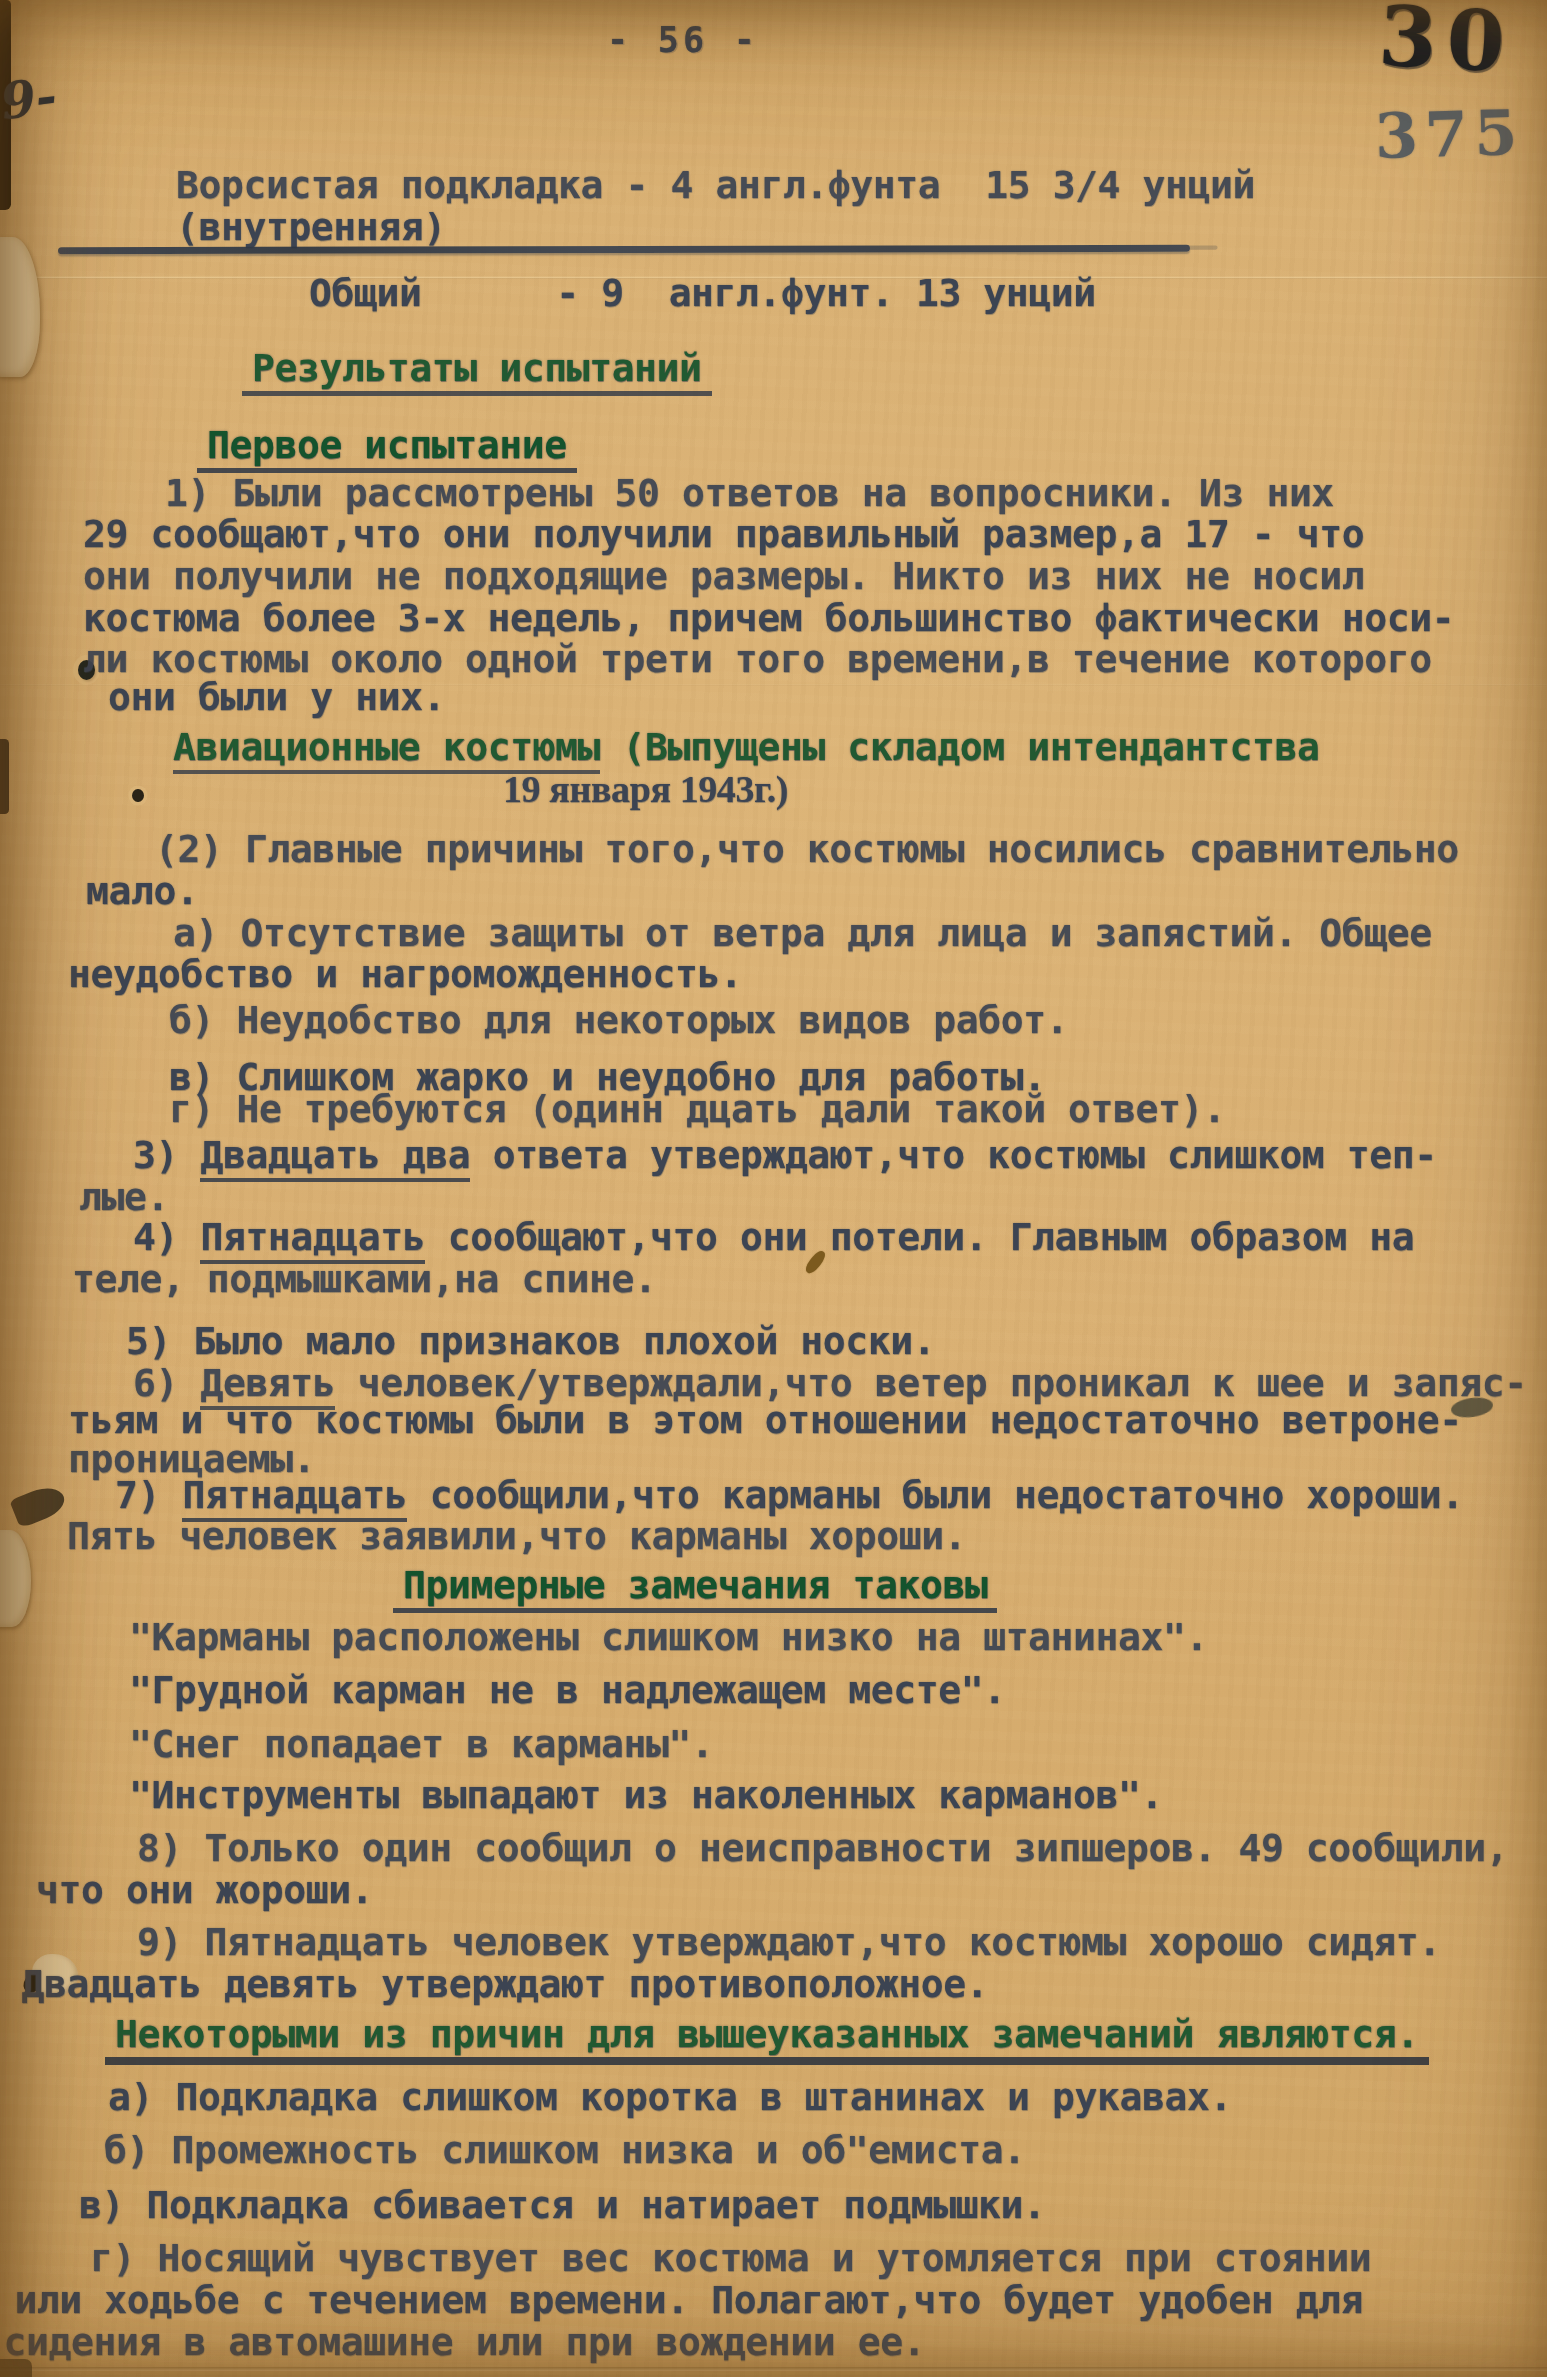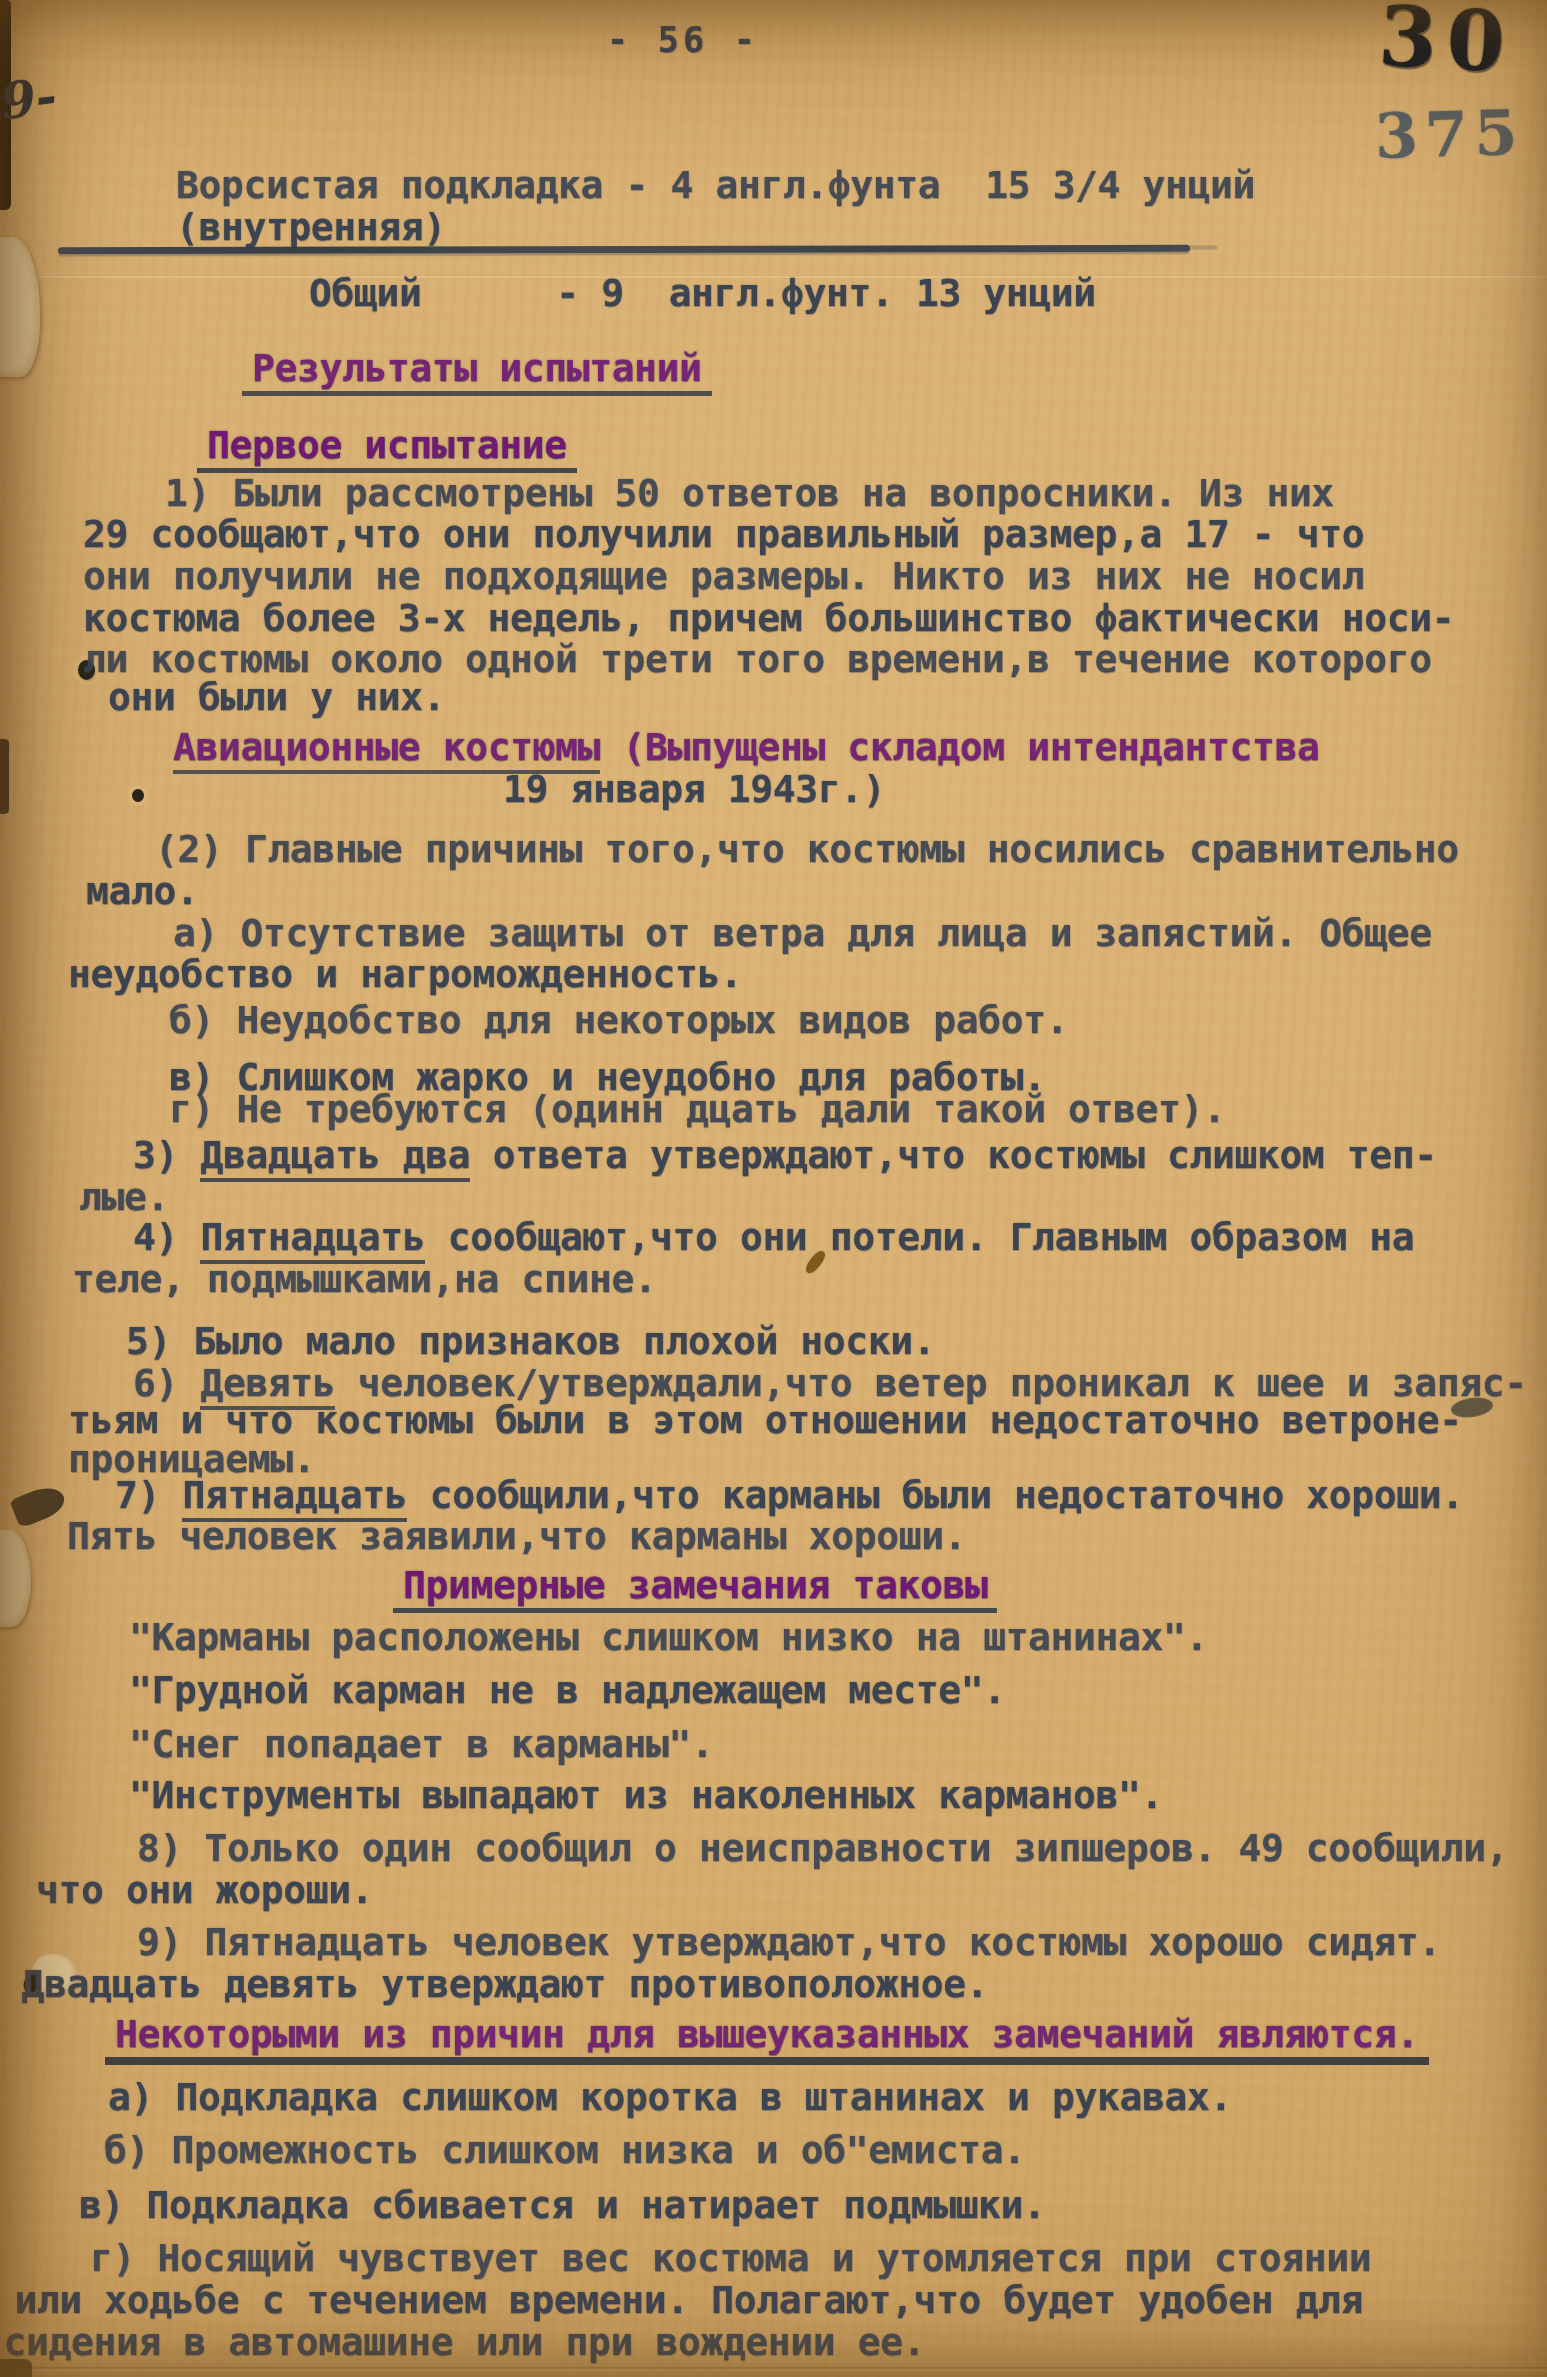--- a/index.html
+++ b/index.html
@@ -40,21 +40,21 @@
     position:absolute;
     white-space:pre;
     font-size:38px;
     line-height:42px;
     font-weight:bold;
     letter-spacing:-0.4px;
     color:#3c4452;
     text-shadow:0.4px 0.6px 0 rgba(60,68,82,.32), 0 0 1.8px rgba(60,68,82,.5);
   }
   .line:nth-child(odd){opacity:.93;}
-  .dark{color:#701a75;text-shadow:0.4px 0.7px 0 rgba(45,53,66,.45),0 0 2.2px rgba(45,53,66,.6);}
+  .dark{color:#14532d;text-shadow:0.4px 0.7px 0 rgba(45,53,66,.45),0 0 2.2px rgba(45,53,66,.6);}
   .u{border-bottom:4.3px solid rgba(49,57,70,.85);padding-bottom:1.4px;}
   .u-all{border-bottom:5px solid rgba(49,57,70,.88);padding:0 10px 2.2px 10px;margin-left:-10px;}
   .heavy{border-bottom:8px solid rgba(40,48,60,.92);}
   .rule{
     height:7.2px;border-radius:3.6px;
     background:linear-gradient(90deg,#39414e 0%,#2e3642 22%,#3b4350 48%,#313946 74%,#3a424f 100%);
     box-shadow:0 2.2px 1.4px rgba(47,55,67,.35), 29px -0.7px 0 -1.4px rgba(47,55,67,.25);
     transform:rotate(-0.12deg);
   }
 
@@ -135,21 +135,21 @@
     <div class="line" style="left: 309px; top: 272px;">Общий      - 9  англ.фунт. 13 унций</div>
     <div class="line u-all dark" style="left: 252px; top: 347px;">Результаты испытаний</div>
     <div class="line u-all dark" style="left: 207px; top: 424px;">Первое испытание</div>
     <div class="line" style="left: 165px; top: 472px;">1) Были рассмотрены 50 ответов на вопросники. Из них</div>
     <div class="line" style="left: 83px; top: 513px;">29 сообщают,что они получили правильный размер,а 17 - что</div>
     <div class="line" style="left: 83px; top: 555px;">они получили не подходящие размеры. Никто из них не носил</div>
     <div class="line" style="left: 83px; top: 597px;">костюма более 3-х недель, причем большинство фактически носи-</div>
     <div class="line" style="left: 83px; top: 638px;">ли костюмы около одной трети того времени,в течение которого</div>
     <div class="line" style="left: 108px; top: 676px;">они были у них.</div>
     <div class="line dark" style="left: 173px; top: 726px;"><span class="u">Авиационные костюмы</span> (Выпущены складом интендантства</div>
-    <div class="line" style="left: 503px; top: 768px;">19 января 1943г.)</div>
+    <div class="line" style="left: 503px; top: 768px; font-family: Liberation Serif, serif;">19 января 1943г.)</div>
     <div class="line" style="left: 155px; top: 828px;">(2) Главные причины того,что костюмы носились сравнительно</div>
     <div class="line" style="left: 86px; top: 870px;">мало.</div>
     <div class="line" style="left: 173px; top: 912px;">а) Отсутствие защиты от ветра для лица и запястий. Общее</div>
     <div class="line" style="left: 68px; top: 953px;">неудобство и нагроможденность.</div>
     <div class="line" style="left: 169px; top: 999px;">б) Неудобство для некоторых видов работ.</div>
     <div class="line" style="left: 169px; top: 1044px; margin-top: 12px;">в) Слишком жарко и неудобно для работы.</div>
     <div class="line" style="left: 169px; top: 1088px;">г) Не требуются (одинн дцать дали такой ответ).</div>
     <div class="line" style="left: 133px; top: 1134px;">3) <span class="u">Двадцать два</span> ответа утверждают,что костюмы слишком теп-</div>
     <div class="line" style="left: 79px; top: 1176px;">лые.</div>
     <div class="line" style="left: 133px; top: 1216px;">4) <span class="u">Пятнадцать</span> сообщают,что они потели. Главным образом на</div>

